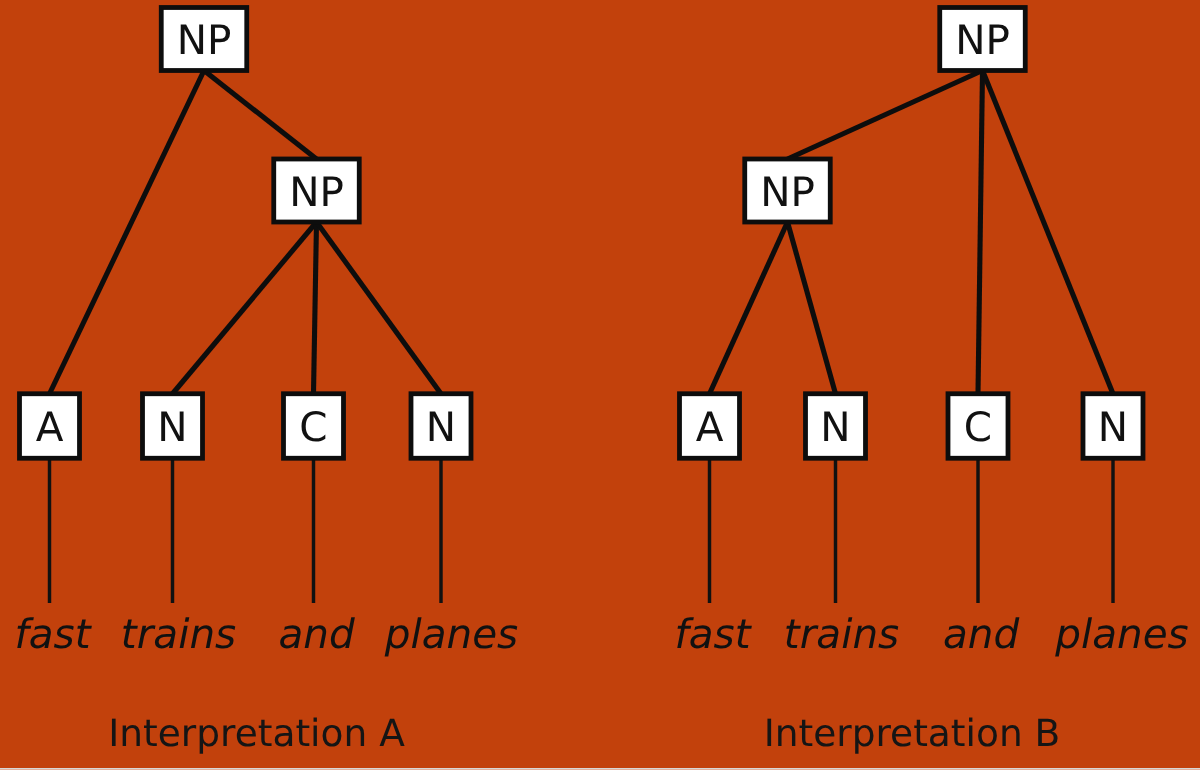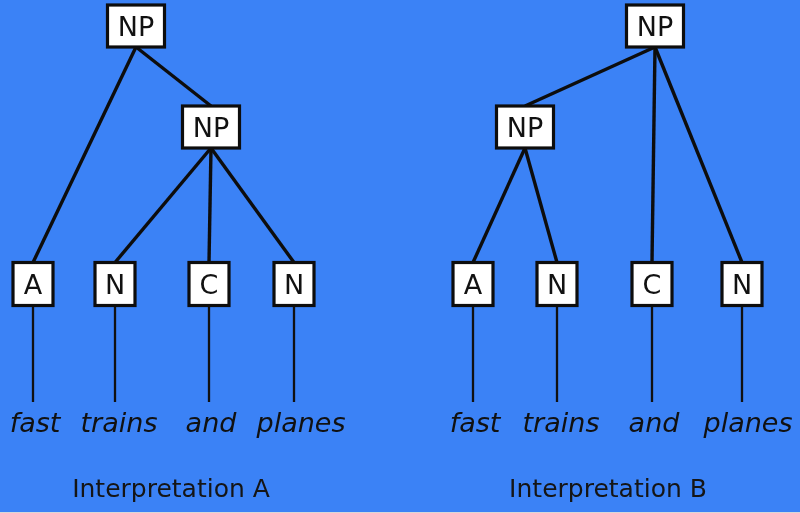--- a/index.html
+++ b/index.html
@@ -4,21 +4,21 @@
 <style>
   html, body {
     margin: 0;
     padding: 0;
     background: #ffffff;
   }
   #page {
     position: relative;
     width: 800px;
     height: 513px;
-    background: #3b82f6;
+    background: #c2410c;
     overflow: hidden;
     font-family: "DejaVu Sans", sans-serif;
   }
   svg#diagram {
     position: absolute;
     left: 0;
     top: 0;
     width: 800px;
     height: 513px;
     display: block;

